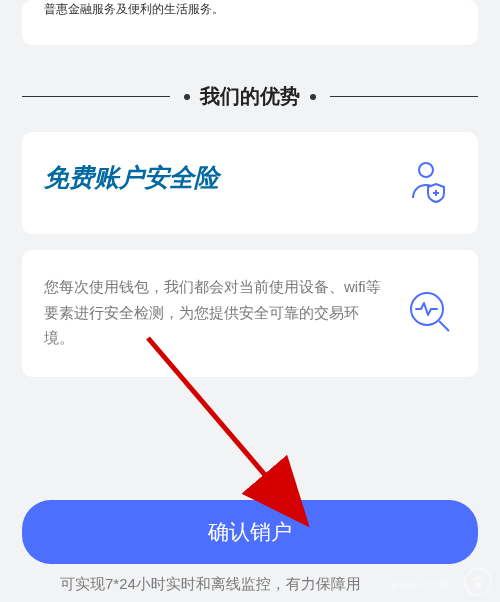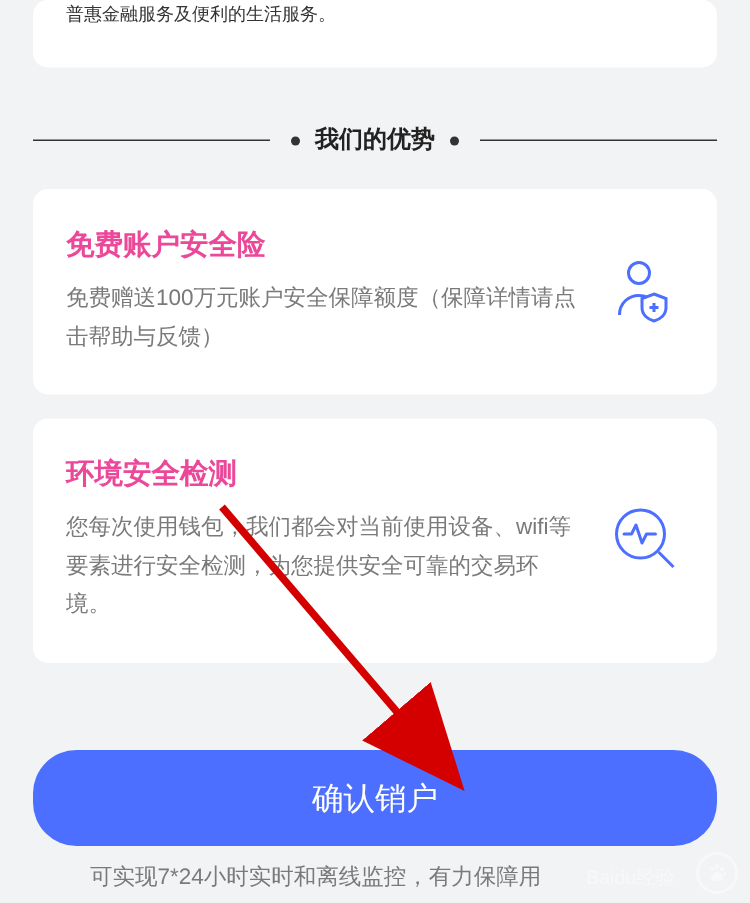--- a/index.html
+++ b/index.html
@@ -40,39 +40,40 @@
     background: #333;
   }
   .dot-wrap { display:flex; align-items:center; gap:10px; }
   .dot {
     width: 6px;
     height: 6px;
     border-radius: 50%;
     background: #333;
   }
   .section-title {
-    font-size: 16px;
+    font-size: 20px;
     font-weight: 600;
     color: #222;
   }
   .feature-card {
     background: #fff;
     border-radius: 10px;
     margin: 16px 22px;
     padding: 24px 22px 26px 22px;
     display: flex;
     align-items: center;
     gap: 16px;
   }
   .feature-text { flex: 1; }
   .feature-title {
-    font-size: 19px;
+    font-size: 25px;
     font-weight: 600;
-    color: #ec4899;
+    color: #0369a1;
     margin-bottom: 10px;
+    font-style: italic;
   }
   .feature-desc {
     font-size: 15px;
     color: #7a7a7a;
     line-height: 1.7;
   }
   .feature-icon {
     width: 52px;
     height: 52px;
     flex-shrink: 0;
@@ -146,36 +147,34 @@
     <div class="dot"></div>
     <div class="section-title">我们的优势</div>
     <div class="dot"></div>
   </div>
   <div class="title-line"></div>
 </div>
 
 <div class="feature-card">
   <div class="feature-text">
     <div class="feature-title">免费账户安全险</div>
-    <div class="feature-desc">免费赠送100万元账户安全保障额度（保障详情请点击帮助与反馈）</div>
   </div>
   <div class="feature-icon">
     <svg viewBox="0 0 48 48" fill="none" stroke="#4c6fff" stroke-width="2">
       <circle cx="20" cy="12" r="7"></circle>
       <path d="M7 40c0-8 6-13 13-13 2 0 4 .4 5.5 1.2"></path>
       <path d="M30 26l8 3v6c0 5-4 8-8 9-4-1-8-4-8-9v-6l8-3z"></path>
       <line x1="30" y1="32" x2="30" y2="38"></line>
       <line x1="27" y1="35" x2="33" y2="35"></line>
     </svg>
   </div>
 </div>
 
 <div class="feature-card">
   <div class="feature-text">
-    <div class="feature-title">环境安全检测</div>
     <div class="feature-desc">您每次使用钱包，我们都会对当前使用设备、wifi等要素进行安全检测，为您提供安全可靠的交易环境。</div>
   </div>
   <div class="feature-icon">
     <svg viewBox="0 0 48 48" fill="none" stroke="#4c6fff" stroke-width="2">
       <circle cx="21" cy="21" r="16"></circle>
       <line x1="33" y1="33" x2="43" y2="43"></line>
       <path d="M10 21h5l3-6 4 12 3-6h6" stroke-linejoin="round" stroke-linecap="round"></path>
     </svg>
   </div>
 </div>

